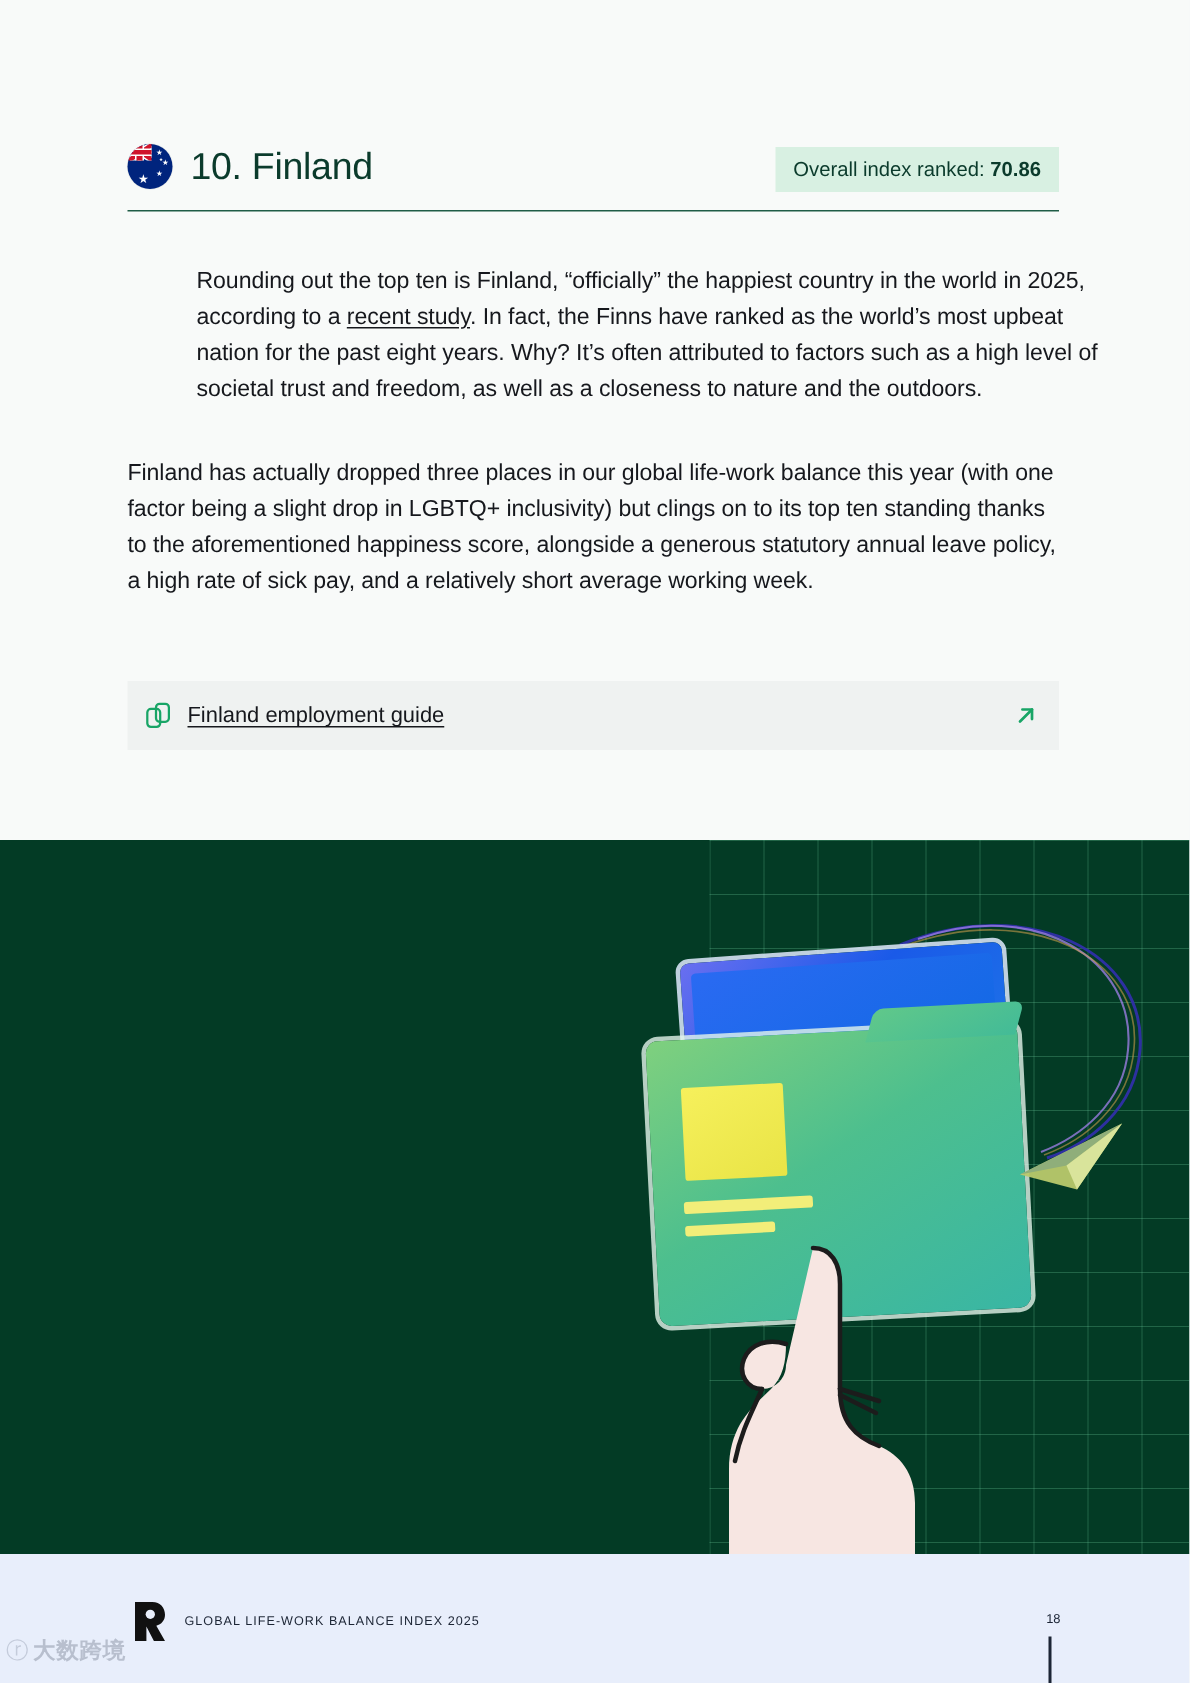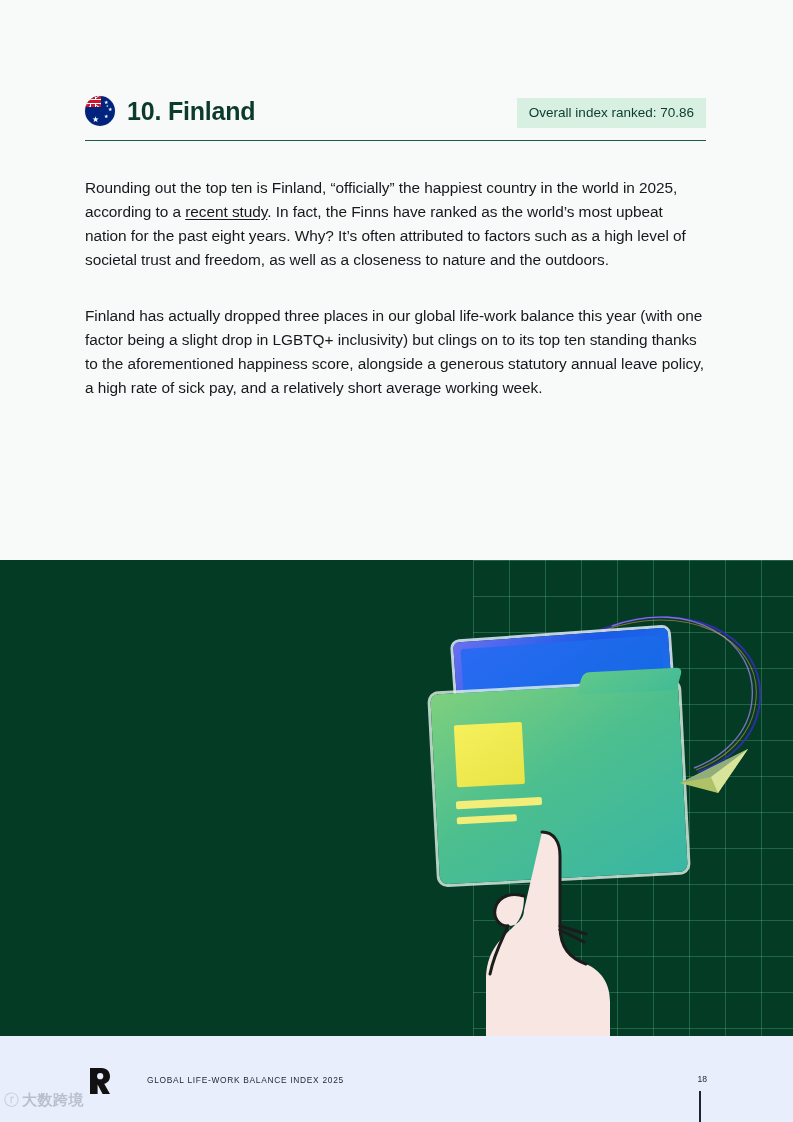--- a/index.html
+++ b/index.html
@@ -107,57 +107,57 @@
   .flag-icon .s1 { left: 7px;  top: 20px; font-size: 8px; }
   .flag-icon .s2 { left: 19px; top: 4px;  font-size: 5px; }
   .flag-icon .s3 { left: 23px; top: 11px; font-size: 5px; }
   .flag-icon .s4 { left: 19px; top: 18px; font-size: 5px; }
   .flag-icon .s5 { left: 21px; top: 9px;  font-size: 3px; }
 
   .page-title {
     font-size: 25px;
     color: #0b3b2c;
     letter-spacing: -0.2px;
-    font-weight: 700;
+    font-weight: 400;
     white-space: nowrap;
   }
 
   .score-badge {
     position: absolute;
     right: 0;
     top: 2px;
     background: #d8f0e2;
     padding: 7px 12px 8px 12px;
     font-size: 13.5px;
     color: #0b3b2c;
     white-space: nowrap;
   }
   .score-badge .score-value {
-    font-weight: normal;
+    font-weight: bold;
   }
 
   .divider {
     position: absolute;
     left: 85px;
     top: 140px;
     width: 621px;
     height: 1px;
     background: #1f5c47;
   }
 
   .body-copy {
     position: absolute;
     left: 85px;
     width: 621px;
     font-size: 15.4px;
     line-height: 24px;
     color: #16181d;
     letter-spacing: -0.05px;
   }
-  .para1 { top: 176px; }
+  .para1 { top: 176px; margin-left: 46px; }
   .para2 { top: 304px; }
 
   .inline-link {
     color: #16181d;
     text-decoration: underline;
     text-underline-offset: 2px;
   }
 
   .guide-bar {
     position: absolute;
@@ -307,21 +307,20 @@
     width: 24px; height: 28px;
   }
   .footer-label {
     position: absolute;
     left: 123px;
     top: 1075px;
     font-size: 8.4px;
     letter-spacing: 0.7px;
     color: #1c2535;
     white-space: nowrap;
-    margin-left: 24px;
   }
   .footer-page-num {
     position: absolute;
     right: 86px;
     top: 1074px;
     font-size: 8.6px;
     color: #1c2535;
   }
   .footer-rule {
     position: absolute;
@@ -385,20 +384,35 @@
     </div>
 
     <div class="divider"></div>
 
     <div class="body-copy para1">
       <span>Rounding out the top ten is Finland, “officially” the happiest country in the world in 2025, according to a </span><a class="inline-link" href="#">recent study</a><span>. In fact, the Finns have ranked as the world’s most upbeat nation for the past eight years. Why? It’s often attributed to factors such as a high level of societal trust and freedom, as well as a closeness to nature and the outdoors.</span>
     </div>
 
     <div class="body-copy para2">Finland has actually dropped three places in our global life-work balance this year (with one factor being a slight drop in LGBTQ+ inclusivity) but clings on to its top ten standing thanks to the aforementioned happiness score, alongside a generous statutory annual leave policy, a high rate of sick pay, and a relatively short average working week.</div>
 
+    <div class="guide-bar">
+      <span class="copy-icon">
+        <svg viewBox="0 0 18 18" width="18" height="18" fill="none">
+          <rect x="1.2" y="4.6" width="8.6" height="12" rx="2.4" stroke="#18a566" stroke-width="1.5"></rect>
+          <rect x="7.0" y="1.2" width="8.6" height="12" rx="2.4" stroke="#18a566" stroke-width="1.5"></rect>
+        </svg>
+      </span>
+      <span class="guide-label">Finland employment guide</span>
+      <span class="ext-arrow">
+        <svg viewBox="0 0 16 16" width="16" height="16" fill="none">
+          <path d="M4 12 L12 4" stroke="#18a566" stroke-width="1.8" stroke-linecap="round"></path>
+          <path d="M5.6 4 H12 V10.4" stroke="#18a566" stroke-width="1.8" stroke-linecap="round" stroke-linejoin="round"></path>
+        </svg>
+      </span>
+    </div>
   </div>
 
   <div class="cta-section">
     <div class="grid-bg"></div>
 
     <div class="illustration">
 
       <svg class="swoosh" viewBox="0 0 190 180">
         <path d="M10 30 C95 -5 175 35 170 100 C167 140 135 163 108 172" stroke="#2f2fa8" stroke-width="2" fill="none" opacity="0.95"></path>
         <path d="M22 26 C100 -2 168 40 162 100 C159 136 130 158 104 168" stroke="#9a7de0" stroke-width="1.4" fill="none" opacity="0.8"></path>

